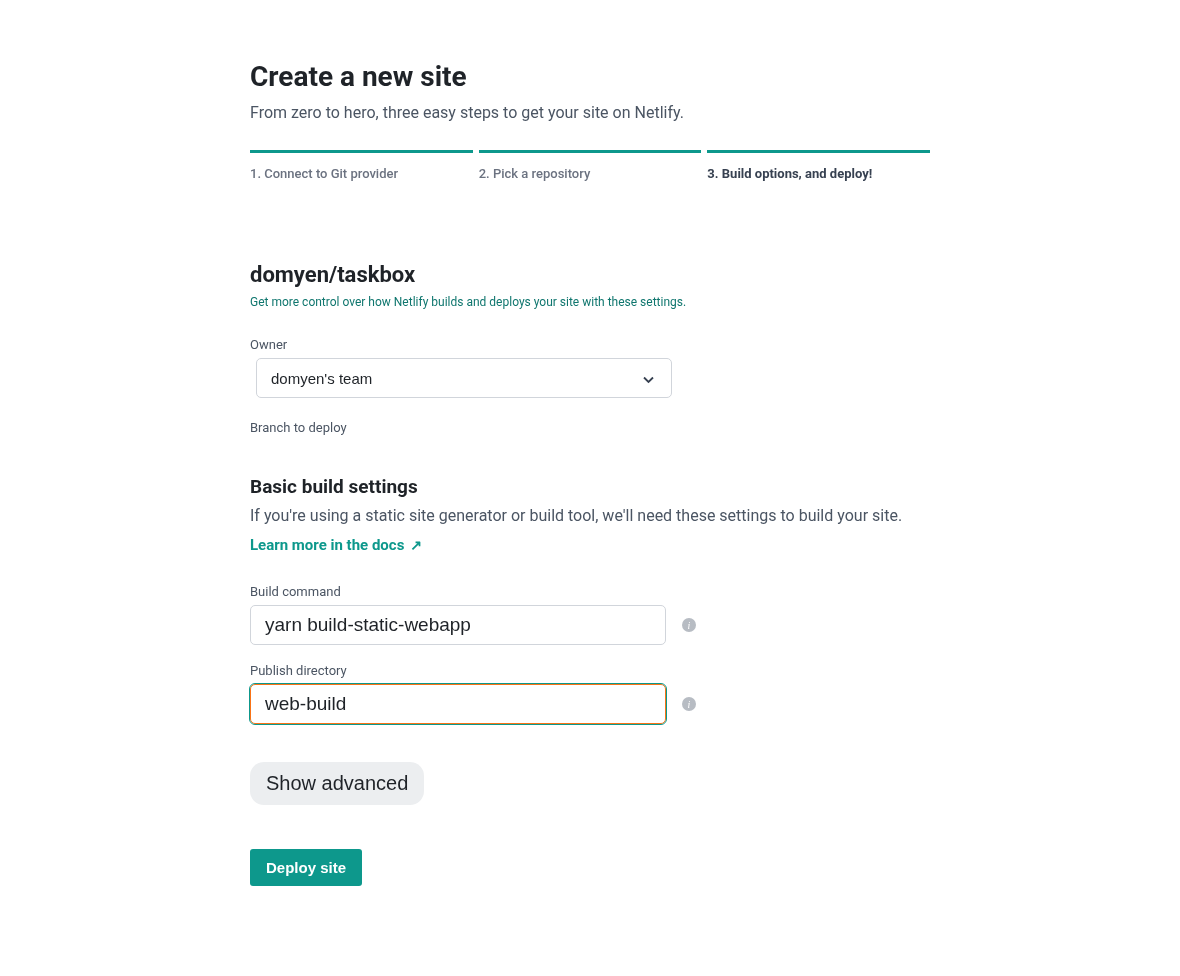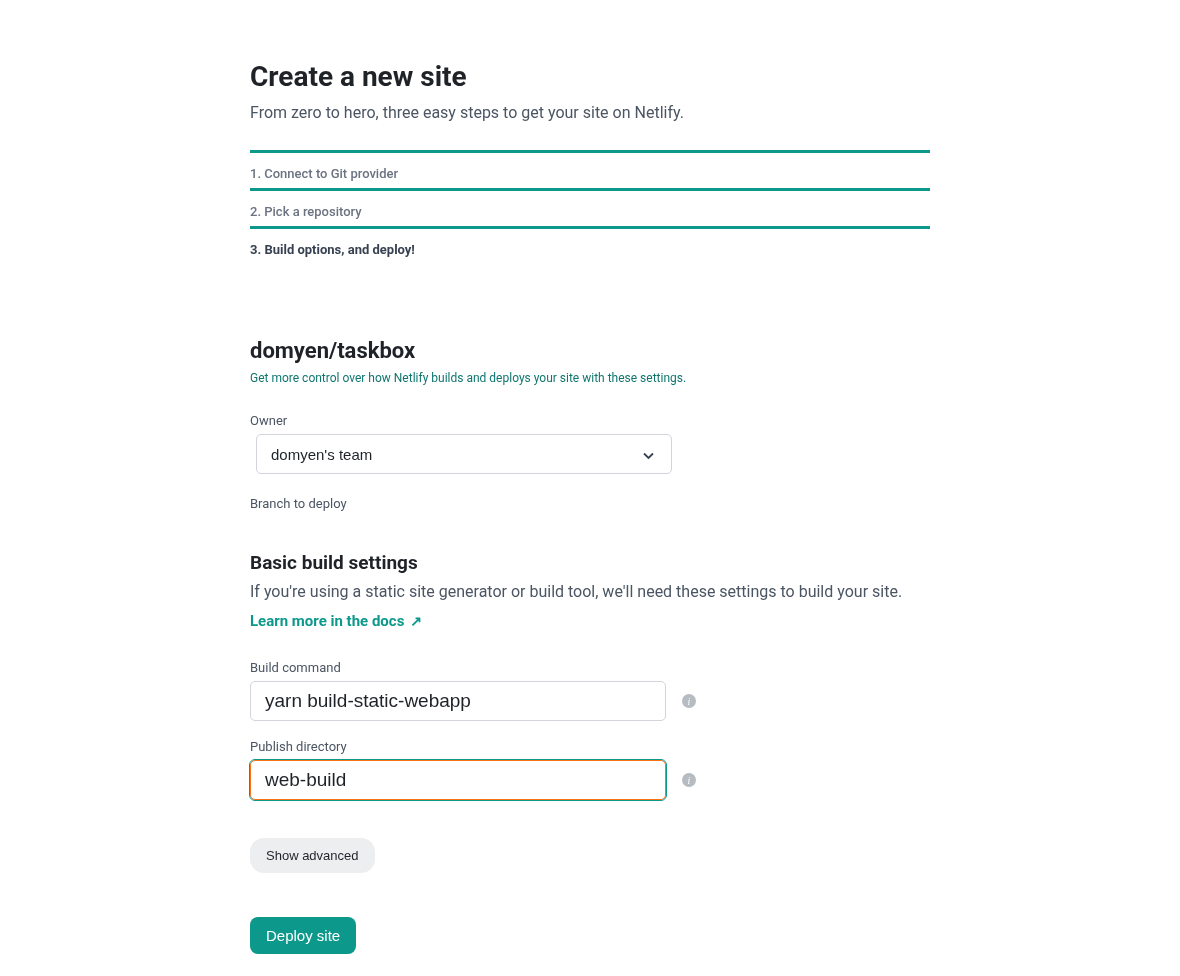--- a/index.html
+++ b/index.html
@@ -27,21 +27,20 @@
     }
     .subtitle {
       font-size: 16px;
       color: #4b5563;
       margin-bottom: 28px;
     }
     .steps {
       display: flex;
       gap: 6px;
       margin-bottom: 80px;
-      flex-direction: column;
     }
     .step {
       flex: 1;
       border-top: 3px solid #0d988c;
       padding-top: 10px;
     }
     .step-label {
       font-size: 13px;
       color: #6b7280;
       font-weight: 500;
@@ -154,34 +153,34 @@
       align-items: center;
       justify-content: center;
       cursor: pointer;
     }
     .btn-secondary {
       display: inline-block;
       background: #eceef0;
       border: none;
       border-radius: 14px;
       padding: 10px 16px;
-      font-size: 13px;
+      font-size: 20px;
       font-weight: 500;
       color: #1f2328;
       cursor: pointer;
       margin-top: 20px;
     }
     .btn-primary {
       display: inline-block;
       background: #0d988c;
       border: none;
-      border-radius: 8px;
+      border-radius: 3px;
       padding: 10px 16px;
       font-size: 15px;
-      font-weight: 400;
+      font-weight: 700;
       color: #ffffff;
       cursor: pointer;
       margin-top: 44px;
       text-align: center;
     }
   </style>
 </head>
 <body>
 
 <div class="container">

